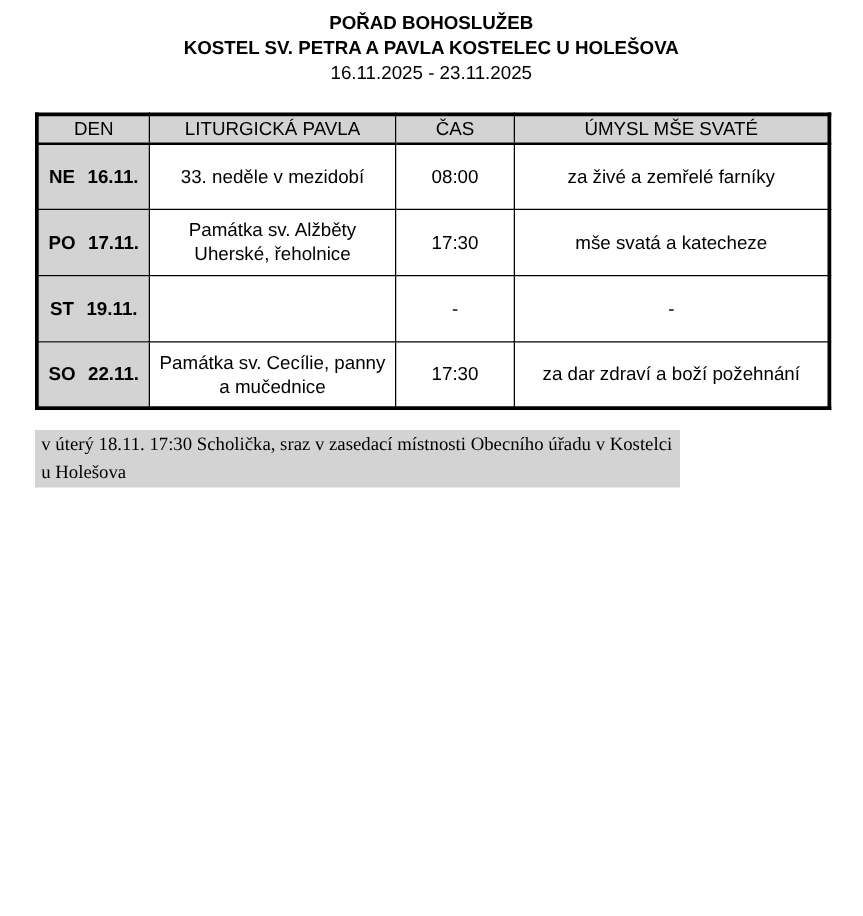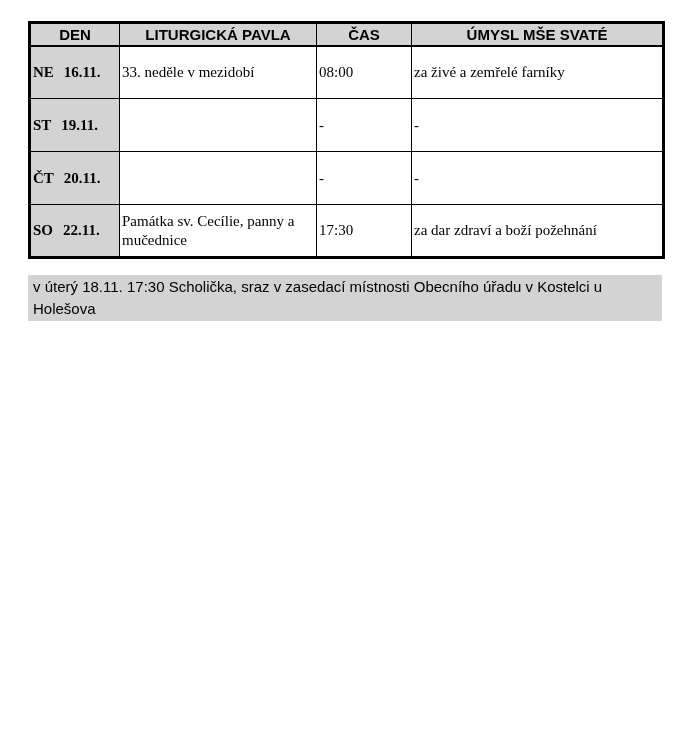--- a/index.html
+++ b/index.html
@@ -25,62 +25,67 @@
     border: 3px solid #000;
   }
   table.schedule th,
   table.schedule td {
     border: 1px solid #000;
     overflow: hidden;
   }
   table.schedule th {
     height: 23px;
     font-size: 15px;
-    font-weight: bold;
+    font-weight: normal;
     text-align: center;
     vertical-align: middle;
     border-bottom: 2px solid #000;
     padding: 0 2px;
   }
   table.schedule td {
     height: 53px;
     font-size: 15px;
-    text-align: left;
+    text-align: center;
     vertical-align: middle;
     padding: 0 2px;
     line-height: 19px;
-    font-family: Liberation Serif, serif;
   }
   .col-day { width: 90px; }
   .col-celebration { width: 197px; }
   .col-time { width: 95px; }
   .col-intention { width: 252px; }
 
   td.day-cell {
     font-weight: bold;
     text-align: left;
     padding-left: 7px;
     white-space: nowrap;
   }
   td.day-cell .date-part { margin-left: 10px; }
 
   .footer-note {
-    width: 634px;
+    width: 516px;
     margin: 16px 0 0 28px;
     font-size: 15px;
     line-height: 22px;
     padding: 1px 5px;
     text-align: left;
+    font-family: Liberation Serif, serif;
   }
 </style>
 <style>table.schedule th { background:#d3d3d3; } td.day-cell { background:#d3d3d3; } .footer-note { background:#d3d3d3; }</style></head>
 <body>
 
 <div class="page">
 
+  <div class="titles">
+    <div class="title-main">POŘAD BOHOSLUŽEB</div>
+    <div class="title-sub">KOSTEL SV. PETRA A PAVLA KOSTELEC U HOLEŠOVA</div>
+    <div class="title-dates">16.11.2025 - 23.11.2025</div>
+  </div>
 
   <table class="schedule">
     <colgroup>
       <col class="col-day">
       <col class="col-celebration">
       <col class="col-time">
       <col class="col-intention">
     </colgroup>
     <thead>
       <tr>
@@ -93,39 +98,39 @@
     <tbody id="rows-body">
     <tr>
       <td class="day-cell">
         <span class="day-part">NE</span><span class="date-part">16.11.</span>
       </td>
       <td>33. neděle v mezidobí</td>
       <td>08:00</td>
       <td>za živé a zemřelé farníky</td>
     </tr>
 
+    <tr>
+      <td class="day-cell">
+        <span class="day-part">PO</span><span class="date-part">17.11.</span>
+      </td>
+      <td>Památka sv. Alžběty Uherské, řeholnice</td>
+      <td>17:30</td>
+      <td>mše svatá a katecheze</td>
+    </tr>
 
 
     <tr>
       <td class="day-cell">
         <span class="day-part">ST</span><span class="date-part">19.11.</span>
       </td>
       <td></td>
       <td>-</td>
       <td>-</td>
     </tr>
 
-    <tr>
-      <td class="day-cell">
-        <span class="day-part">ČT</span><span class="date-part">20.11.</span>
-      </td>
-      <td></td>
-      <td>-</td>
-      <td>-</td>
-    </tr>
 
 
     <tr>
       <td class="day-cell">
         <span class="day-part">SO</span><span class="date-part">22.11.</span>
       </td>
       <td>Památka sv. Cecílie, panny a mučednice</td>
       <td>17:30</td>
       <td>za dar zdraví a boží požehnání</td>
     </tr>

